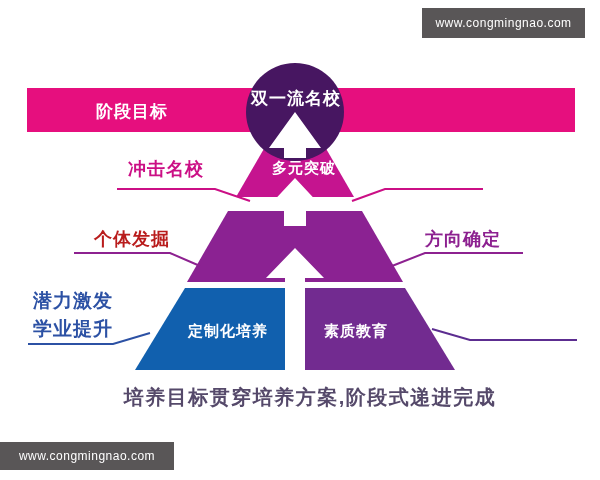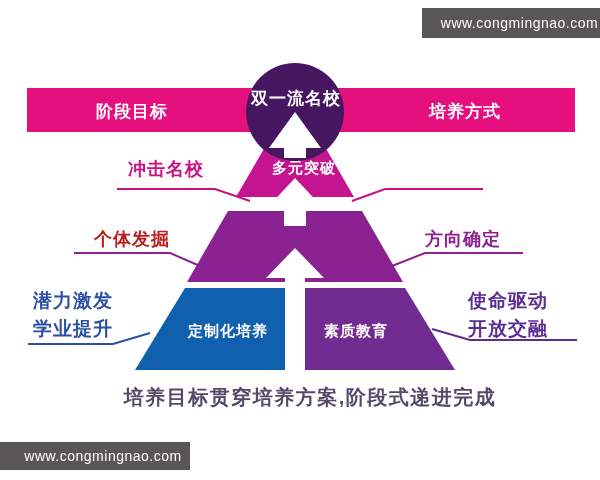--- a/index.html
+++ b/index.html
@@ -20,21 +20,21 @@
   .multiline{
     white-space:pre-line;justify-content:flex-start;text-align:left;
     font-size:19px;line-height:28px;width:120px;height:46px;
   }
   .caption{
     left:110px;top:387px;width:400px;height:20px;
     font-size:20px;font-weight:600;letter-spacing:1.5px;
   }
   .watermark{
     position:absolute;display:flex;align-items:center;justify-content:center;
-    font-size:14px;font-weight:500;letter-spacing:0.5px;padding-left:16px;
+    font-size:12px;font-weight:500;letter-spacing:0.5px;
   }
 </style>
 </head>
 <body>
 
 <div class="stage">
 
   <svg width="600" height="480" viewBox="0 0 600 480">
 
     <rect x="27" y="88" width="548" height="44" fill="#e60f7e"></rect>
@@ -55,36 +55,33 @@
 
     <polyline points="117,189 215,189 250,201" fill="none" stroke="#cb0f85" stroke-width="2"></polyline>
     <polyline points="483,189 385,189 352,201" fill="none" stroke="#cb0f85" stroke-width="2"></polyline>
     <polyline points="74,253 170,253 200,266" fill="none" stroke="#8d2190" stroke-width="2"></polyline>
     <polyline points="523,253 425,253 392,266" fill="none" stroke="#8d2190" stroke-width="2"></polyline>
     <polyline points="28,344 113,344 150,333" fill="none" stroke="#2c51a4" stroke-width="2"></polyline>
     <polyline points="577,340 470,340 432,329" fill="none" stroke="#5c2d90" stroke-width="2"></polyline>
   </svg>
 
   <div class="txt on-shape header-label" style="left:52px;top:96px;">阶段目标</div>
-  <div class="txt on-shape header-label" style="left:385px;top:96px;">培养方式</div>
 
   <div class="txt on-shape apex-label">双一流名校</div>
 
   <div class="txt on-shape band-title" style="left:244px;top:158px;width:120px;">多元突破</div>
   <div class="txt on-shape band-title" style="left:168px;top:321px;width:120px;">定制化培养</div>
   <div class="txt on-shape band-title" style="left:296px;top:321px;width:120px;">素质教育</div>
 
   <div class="txt side-label" style="left: 106px; top: 159px; color: rgb(203, 15, 133);">冲击名校</div>
   <div class="txt side-label" style="left: 72px; top: 229px; color: #b91c1c;">个体发掘</div>
   <div class="txt multiline" style="left: 33px; top: 292px; color: rgb(44, 81, 164);">潜力激发
 学业提升</div>
 
   <div class="txt side-label" style="left: 403px; top: 229px; color: rgb(141, 33, 144);">方向确定</div>
-  <div class="txt multiline" style="left: 468px; top: 292px; color: rgb(92, 45, 144);">使命驱动
-开放交融</div>
 
   <div class="txt caption" style="color: rgb(85, 73, 106);">培养目标贯穿培养方案,阶段式递进完成</div>
 
   <div class="watermark" style="left: 422px; top: 8px; width: 163px; height: 30px; background: rgb(89, 86, 87); color: rgb(255, 255, 255);">
     <span>www.congmingnao.com</span>
   </div>
   <div class="watermark" style="left: 0px; top: 442px; width: 174px; height: 28px; background: rgb(89, 86, 87); color: rgb(255, 255, 255);">
     <span>www.congmingnao.com</span>
   </div>
 

